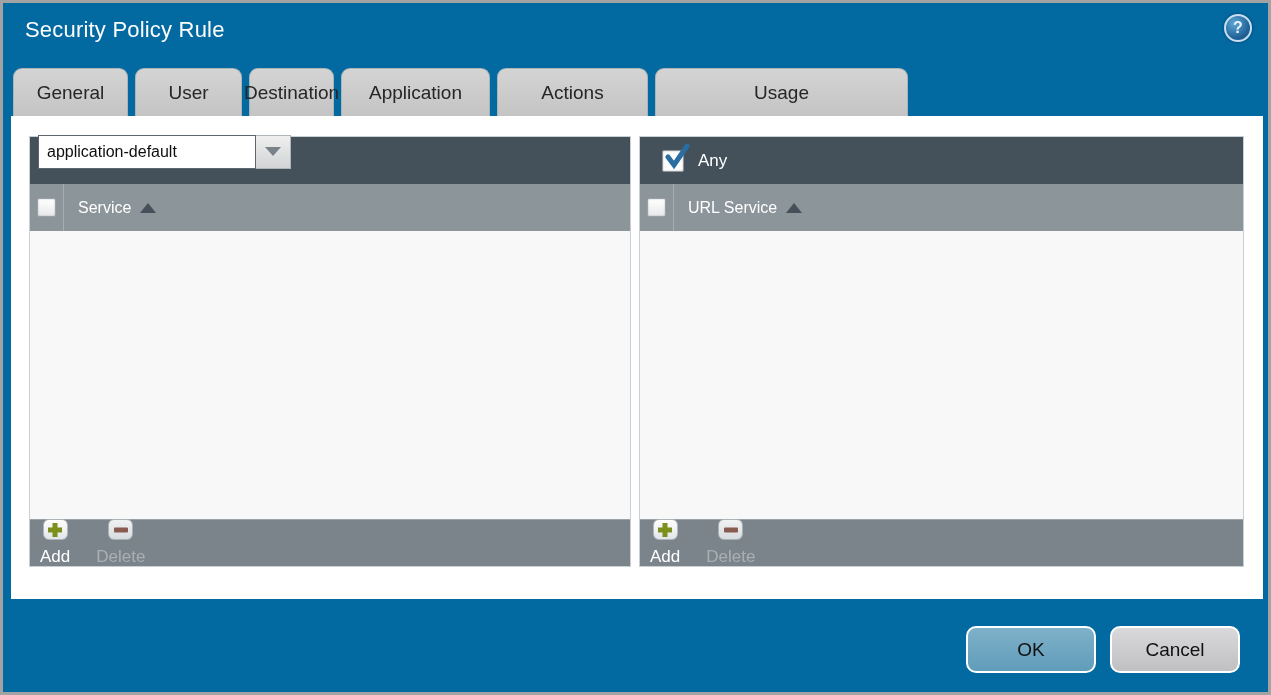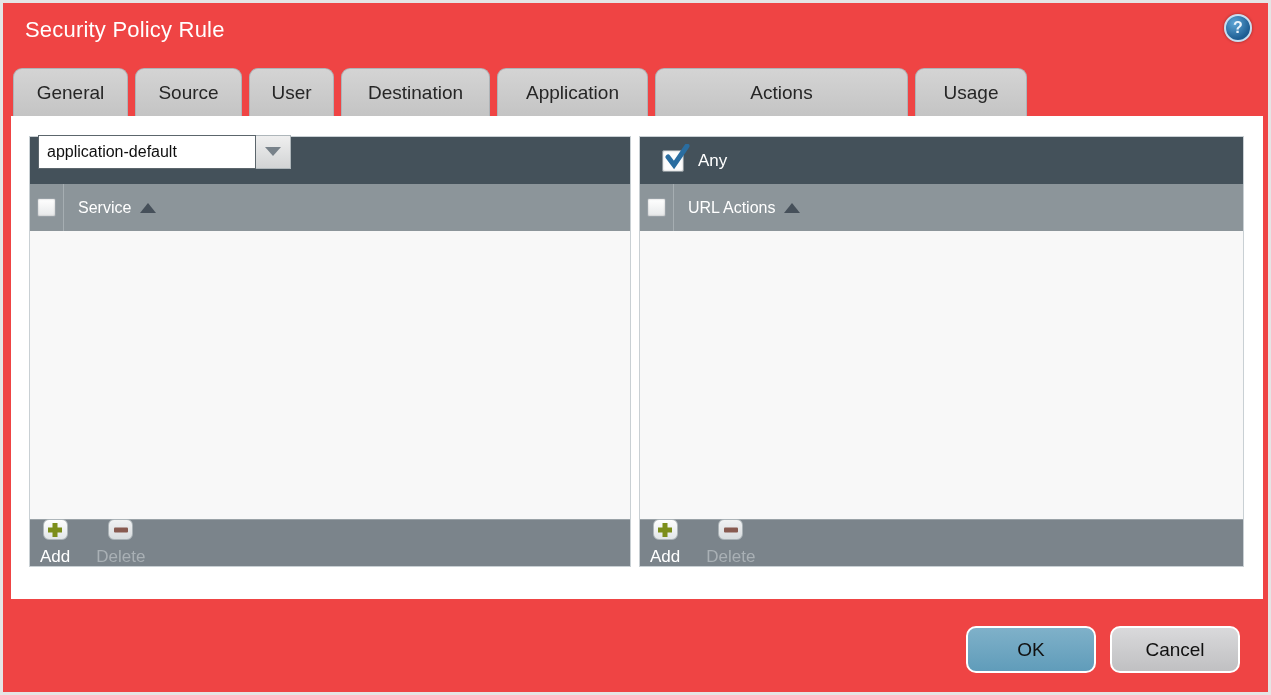--- a/index.html
+++ b/index.html
@@ -3,22 +3,22 @@
 <meta charset="utf-8">
 <style>
   * { box-sizing: border-box; margin: 0; padding: 0; }
   html,body { width:1271px; height:695px; }
   body {
     font-family: "Liberation Sans", sans-serif;
     background:#000;
   }
   .window {
     position:absolute; left:0; top:0; width:1271px; height:695px;
-    background:#ef4444;
-    border:3px solid #e5e5e5;
+    background:#0369a1;
+    border:3px solid #a3a3a3;
   }
   
   .titlebar { position:absolute; left:0; top:0; right:0; height:62px; }
   .title {
     position:absolute; left:22px; top:14px;
     color:#fff; font-size:22px; letter-spacing:0.2px;
   }
   .help-icon {
     position:absolute; right:16px; top:11px;
     width:28px; height:28px; border-radius:50%;
@@ -159,21 +159,20 @@
 
 <div class="window">
 
   <div class="titlebar">
     <div class="title">Security Policy Rule</div>
     <div class="help-icon">?</div>
   </div>
 
   <div class="tabs">
     <div class="tab">General</div>
-    <div class="tab">Source</div>
     <div class="tab">User</div>
     <div class="tab">Destination</div>
     <div class="tab">Application</div>
     <div class="tab">Actions</div>
     <div class="tab">Usage</div>
   </div>
 
   <div class="sheet">
 
     <div class="panel panel-left">
@@ -211,21 +210,21 @@
           <svg class="check-icon" viewBox="0 0 26 26">
             <path d="M4 13 l6 8 L23 2" stroke="#2a6da0" stroke-width="5" fill="none" stroke-linecap="round"></path>
           </svg>
         </span>
         <span class="row-label">Any</span>
       </div>
       <div class="col-header">
         <div class="cb-cell">
           <span class="checkbox"></span>
         </div>
-        <span class="col-label">URL Actions</span>
+        <span class="col-label">URL Service</span>
         <span class="sort-arrow"></span>
       </div>
       <div class="panel-body"></div>
       <div class="panel-actions">
         <div class="action">
           <span class="icon-btn icon-add"></span>
           <span class="label">Add</span>
         </div>
         <div class="action disabled">
           <span class="icon-btn icon-del"></span>

